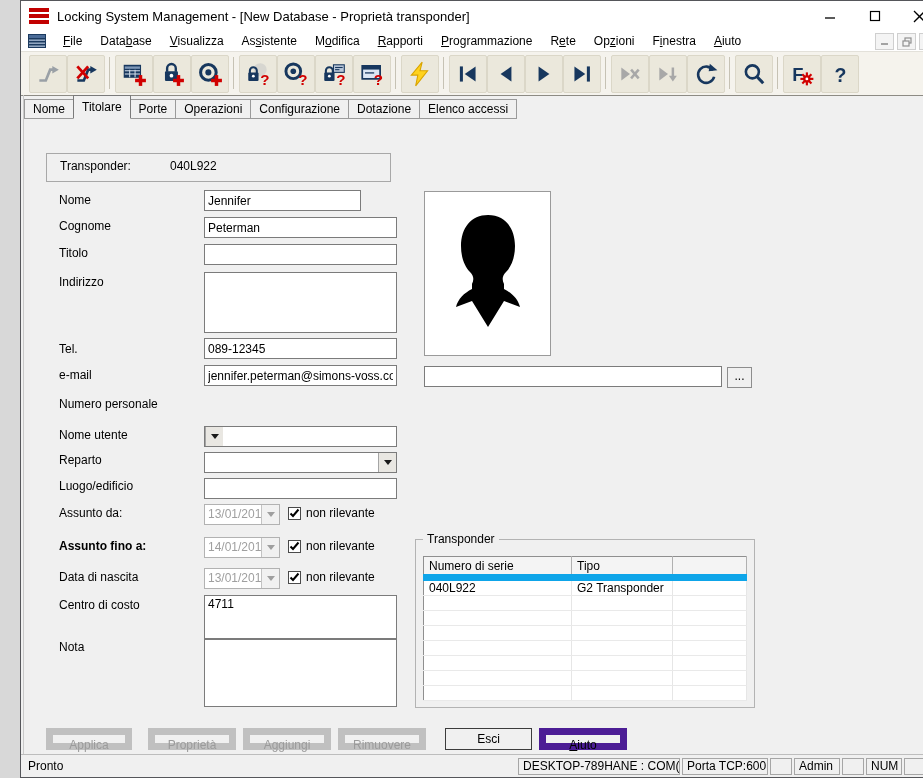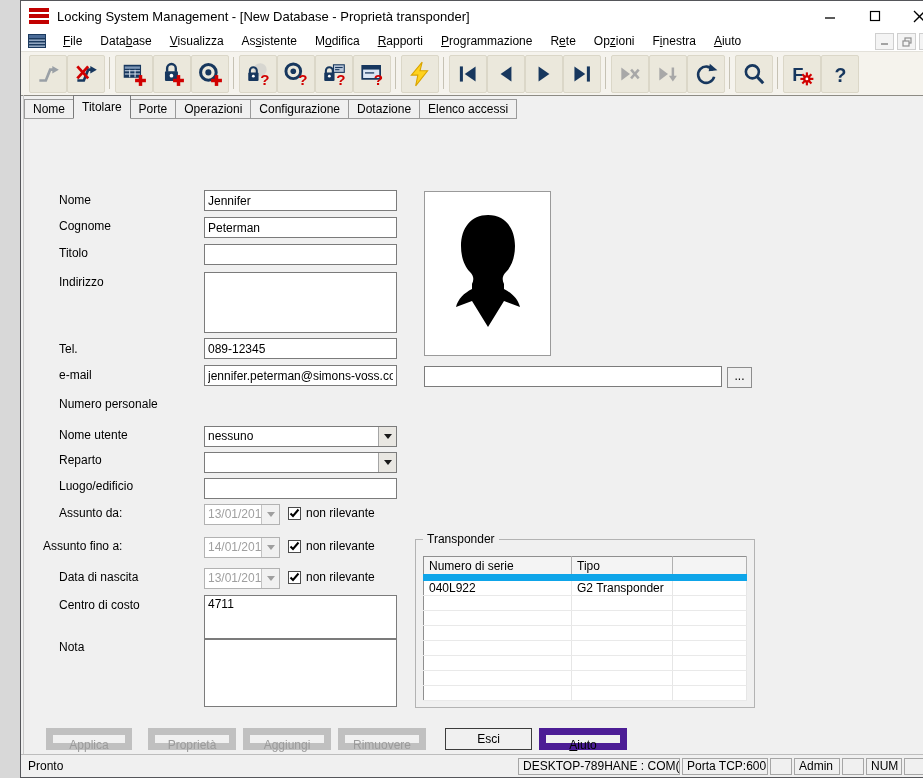--- a/index.html
+++ b/index.html
@@ -299,44 +299,47 @@
     <div class="tab active">Titolare</div>
     <div class="tab">Porte</div>
     <div class="tab">Operazioni</div>
     <div class="tab">Configurazione</div>
     <div class="tab">Dotazione</div>
     <div class="tab">Elenco accessi</div>
   </div>
   <div class="content-edge-l"></div>
   <div class="content-edge-r"></div>
 
+  <div class="panelbox" style="left:25px;top:152px;width:343px;height:27px;">
+    <span style="position:absolute;left:13px;top:5px;">Transponder:</span>
+    <span style="position:absolute;left:123px;top:5px;">040L922</span>
+  </div>
 
   <span class="flabel" style="left:38px;top:192px;">Nome</span>
-  <input class="tinput" style="left: 183px; top: 189px; width: 193px; height: 21px;" value="Jennifer">
+  <input class="tinput" style="left: 183px; top: 189px; width: 157px; height: 21px;" value="Jennifer">
 
   <span class="flabel" style="left:38px;top:218px;">Cognome</span>
   <input class="tinput" style="left: 183px; top: 216px; width: 193px; height: 21px;" value="Peterman">
 
   <span class="flabel" style="left:38px;top:245px;">Titolo</span>
   <input class="tinput" style="left: 183px; top: 243px; width: 193px; height: 21px;" value="">
 
   <span class="flabel" style="left:38px;top:274px;">Indirizzo</span>
   <textarea class="tinput" style="left: 183px; top: 271px; width: 193px; height: 61px;"></textarea>
 
   <span class="flabel" style="left:38px;top:341px;">Tel.</span>
   <input class="tinput" style="left: 183px; top: 337px; width: 193px; height: 21px;" value="089-12345">
 
   <span class="flabel" style="left:38px;top:367px;">e-mail</span>
   <input class="tinput" style="left: 183px; top: 364px; width: 193px; height: 21px;" value="jennifer.peterman@simons-voss.com">
 
   <span class="flabel" style="left:38px;top:396px;">Numero personale</span>
 
   <span class="flabel" style="left:38px;top:427px;">Nome utente</span>
   <div class="combo" style="left:183px;top:425px;width:193px;height:21px;">
-    <span class="cval">nessuno</span>
     <span class="cbtn">
         <span class="tri"></span>
       </span>
   </div>
 
   <span class="flabel" style="left:38px;top:452px;">Reparto</span>
   <div class="combo" style="left:183px;top:451px;width:193px;height:21px;">
     <span class="cval"></span>
     <span class="cbtn">
         <span class="tri"></span>
@@ -353,21 +356,21 @@
         <span class="tri"></span>
       </span>
   </div>
   <span class="chk" style="left:267px;top:506px;">
     <svg width="11" height="11">
         <polyline points="1.5,5.5 4,8 9.5,1.5" stroke="#000" stroke-width="2" fill="none"></polyline>
       </svg>
   </span>
   <span class="flabel" style="left:285px;top:505px;">non rilevante</span>
 
-  <span class="flabel" style="left:22px;top:538px;">Assunto fino a:</span>
+  <span class="flabel" style="left:38px;top:538px;font-weight:bold;">Assunto fino a:</span>
   <div class="combo disabled" style="left:183px;top:536px;width:76px;height:21px;">
     <span class="cval">14/01/201</span>
     <span class="cbtn">
         <span class="tri"></span>
       </span>
   </div>
   <span class="chk" style="left:267px;top:539px;">
     <svg width="11" height="11">
         <polyline points="1.5,5.5 4,8 9.5,1.5" stroke="#000" stroke-width="2" fill="none"></polyline>
       </svg>

